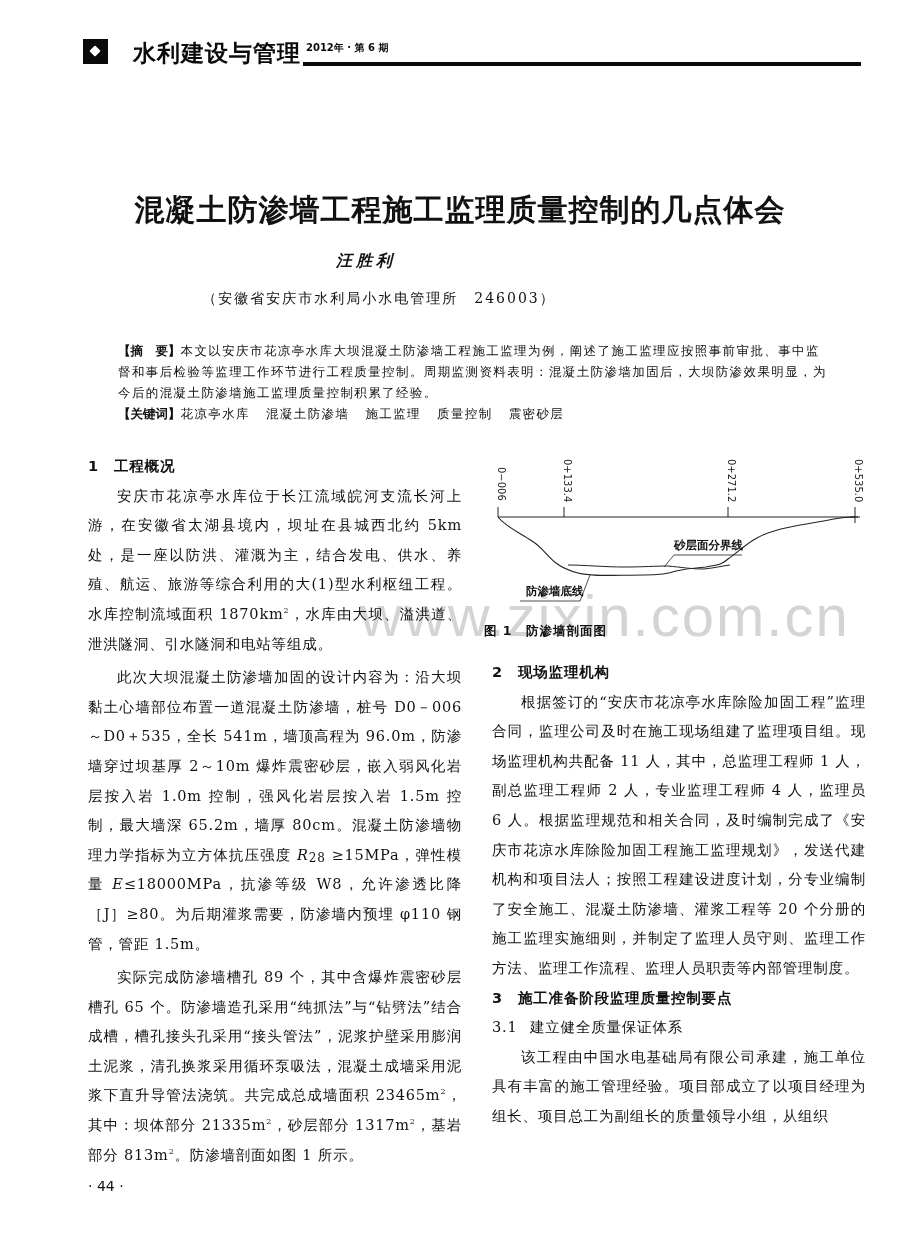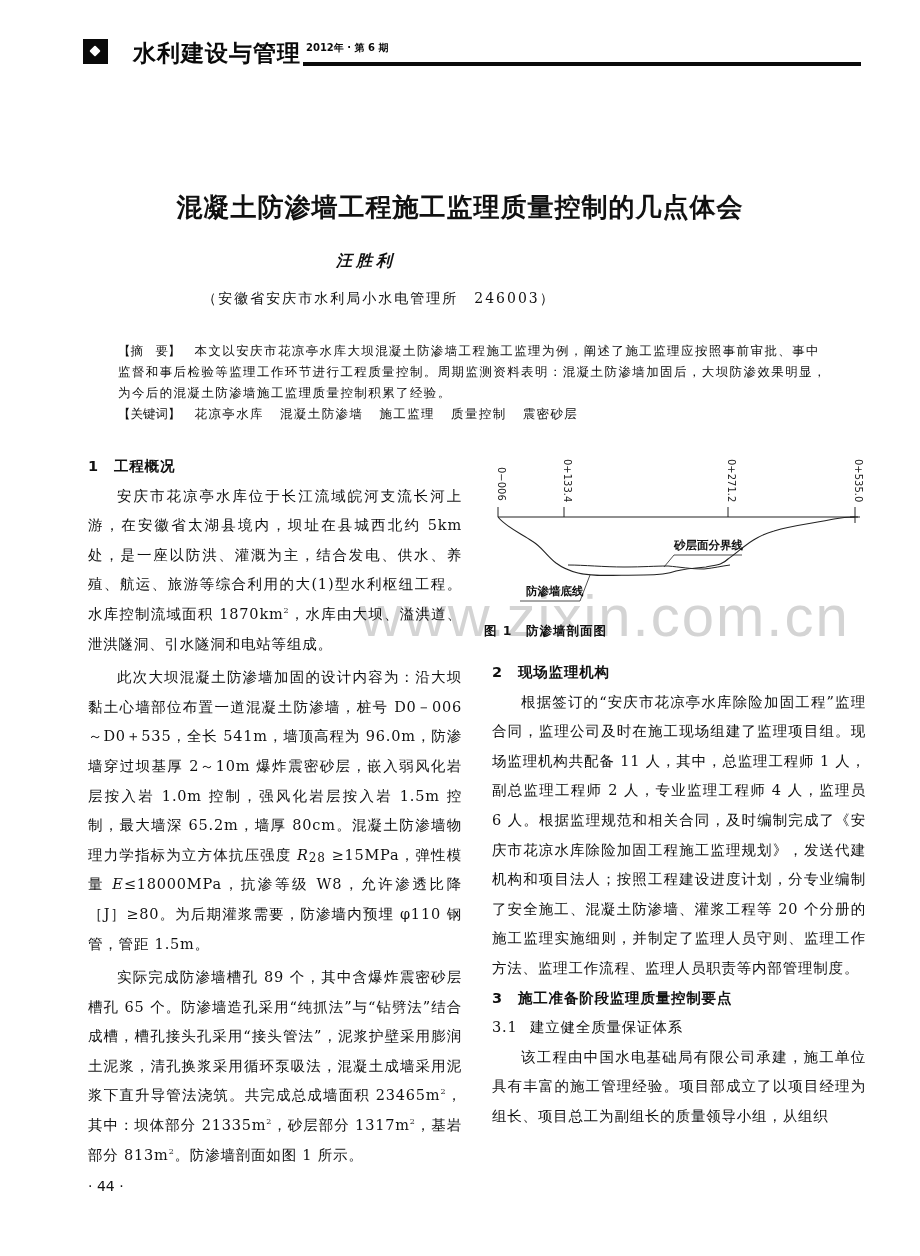--- a/index.html
+++ b/index.html
@@ -7,27 +7,27 @@
   .abs { position:absolute; }
 
   
   .hdr-icon { left:83px; top:39px; width:25px; height:25px; background:#0a0a0a; }
   .hdr-icon::after { content:""; position:absolute; left:8px; top:8px; width:8px; height:8px; background:#fff; transform:rotate(45deg); border-radius:1px; }
   .hdr-journal { left:133px; top:38px; font-family:"DejaVu Sans","Liberation Sans",sans-serif; font-weight:bold; font-size:23px; letter-spacing:1px; color:#0a0a0a; }
   .hdr-issue { left:306px; top:41px; font-family:"DejaVu Sans","Liberation Sans",sans-serif; font-weight:bold; font-size:10px; color:#0a0a0a; }
   .hdr-line { left:303px; top:62px; width:558px; height:4px; background:#0a0a0a; }
 
   
-  .title { left:0; width:920px; top:190px; text-align:center; font-family:"DejaVu Sans","Liberation Sans",sans-serif; font-weight:bold; font-size:26px; letter-spacing:1px; }
+  .title { left:0; width:920px; top:190px; text-align:center; font-family:"DejaVu Sans","Liberation Sans",sans-serif; font-weight:bold; font-size:30px; letter-spacing:1px; }
   .author { left:0; width:732px; top:251px; text-align:center; font-family:"DejaVu Serif",serif; font-weight:bold; font-style:italic; font-size:16px; letter-spacing:4px; }
   .affil { left:0; width:758px; top:290px; text-align:center; font-size:14px; letter-spacing:2px; }
 
   
   .abs-block { left:118px; top:340px; width:712px; font-size:12.5px; line-height:21px; letter-spacing:1.4px; }
-  .abs-block .lbl { font-family:"DejaVu Sans","Liberation Sans",sans-serif; font-weight:normal; letter-spacing:0; margin-right:14px; }
+  .abs-block .lbl { font-family:"DejaVu Sans","Liberation Sans",sans-serif; font-weight:bold; letter-spacing:0; }
   .kw-item { margin-right:16px; }
 
   
   .col { font-size:14.5px; line-height:29.6px; letter-spacing:0.8px; text-align:justify; }
   .col-left { left:88px; top:452px; width:374px; }
   .col-right { left:492px; top:658px; width:374px; }
   .sec-h { font-family:"DejaVu Sans","Liberation Sans",sans-serif; font-weight:bold; font-size:14.5px; }
   .sec-h .num { display:inline-block; width:26px; }
   .sub-h { font-size:14.5px; }
   .sub-h .num { display:inline-block; width:38px; }

